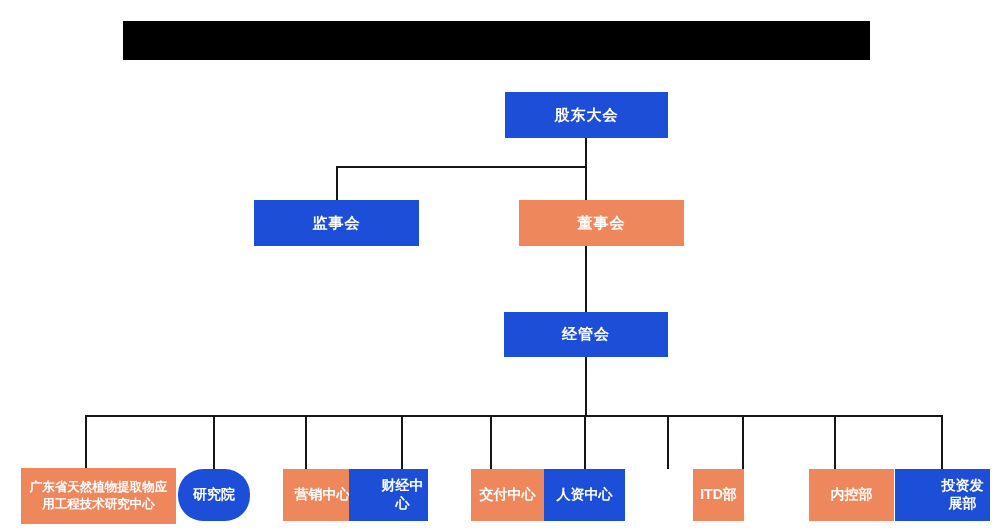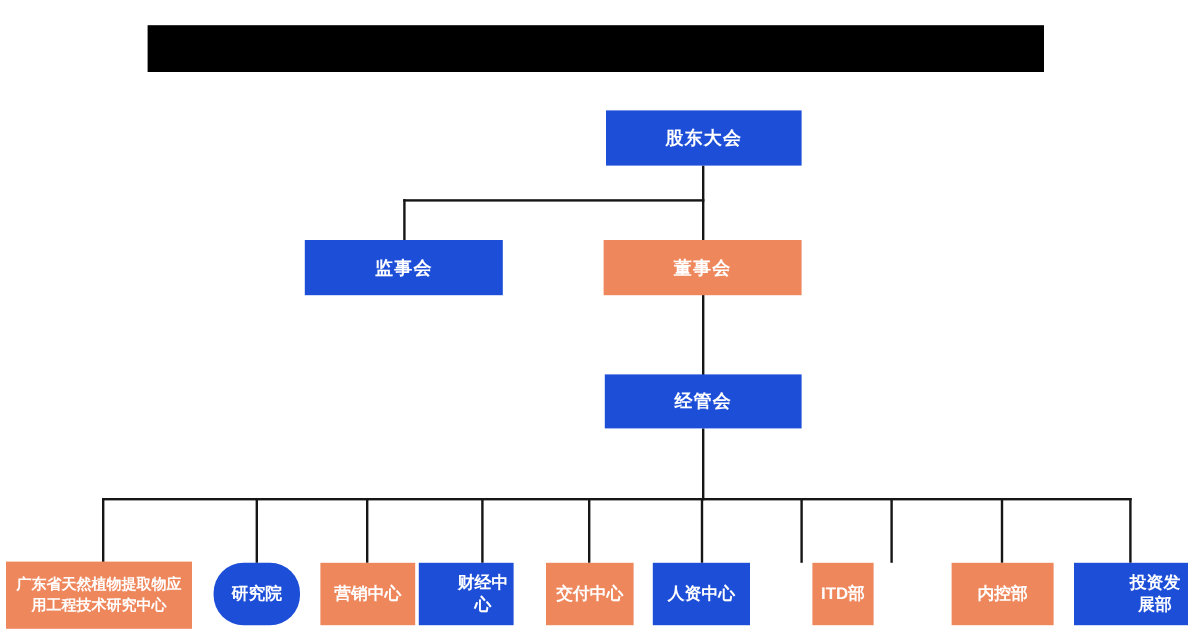--- a/index.html
+++ b/index.html
@@ -30,21 +30,21 @@
     justify-content: center;
     text-align: center;
     color: #ffffff;
     font-weight: bold;
     font-size: 15px;
     letter-spacing: 1px;
     box-sizing: border-box;
     padding: 2px 4px;
   }
   .dark  { background: #1d4ed8; }
-  .light { background: #EF875D; }
+  .light { background: #EF875D; margin-left: 16px; }
 
   .n-shareholders { left: 505px; top: 92px;  width: 163px; height: 46px; }
   .n-supervisory  { left: 254px; top: 200px; width: 165px; height: 46px; }
   .n-board        { left: 503px; top: 200px; width: 165px; height: 46px; }
   .n-management   { left: 504px; top: 312px; width: 164px; height: 45px; }
 
   .n-bottom { top: 469px; height: 52px; font-size: 14px; letter-spacing: 0; }
   .n-gdcenter  { left: 5px;   top: 468px; width: 155px; height: 56px;
                  font-size: 12.5px; line-height: 1.4; letter-spacing: 0; }
   .n-research  { left: 178px; width: 72px; border-radius: 25px; }

